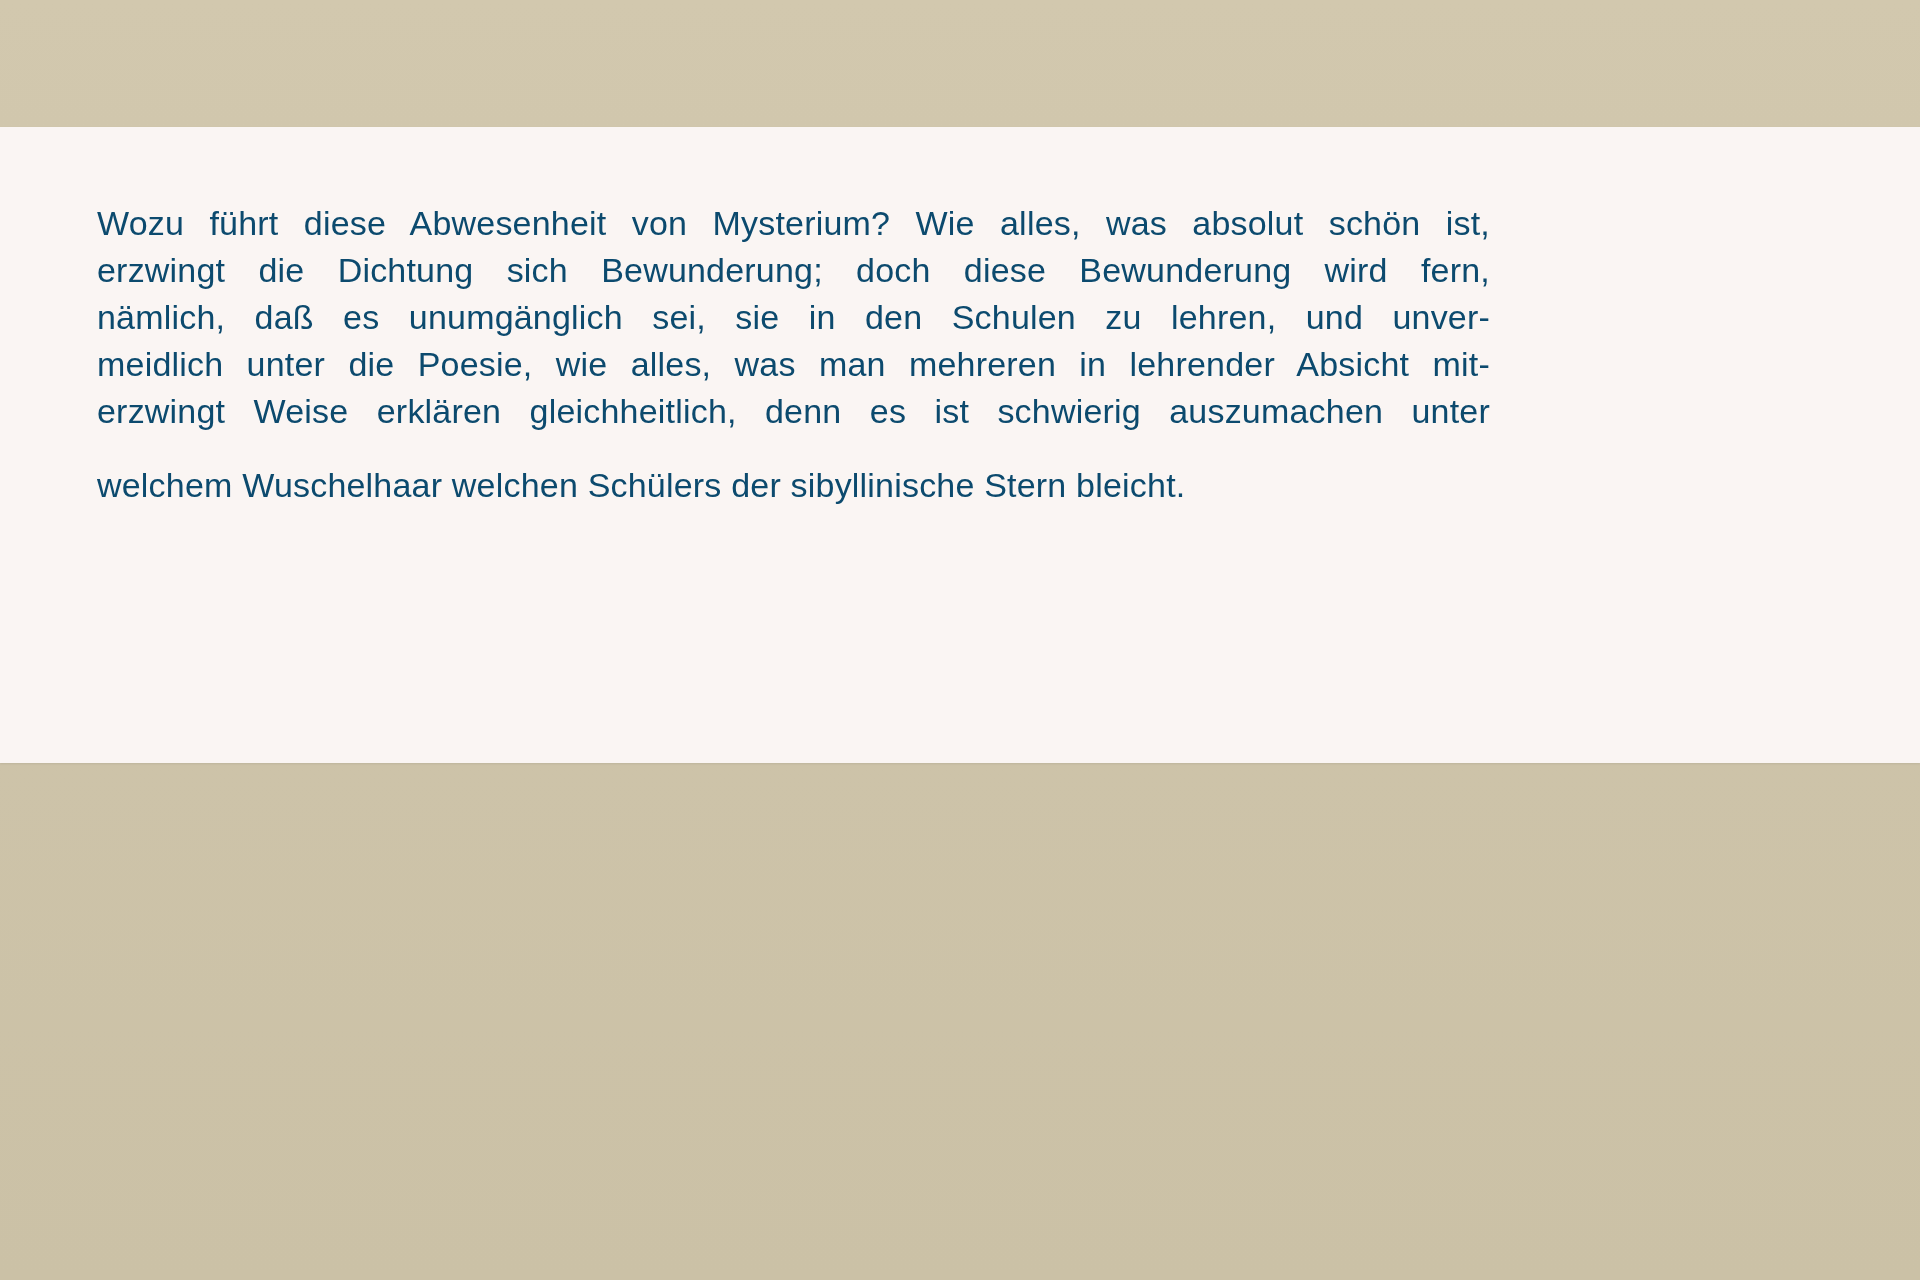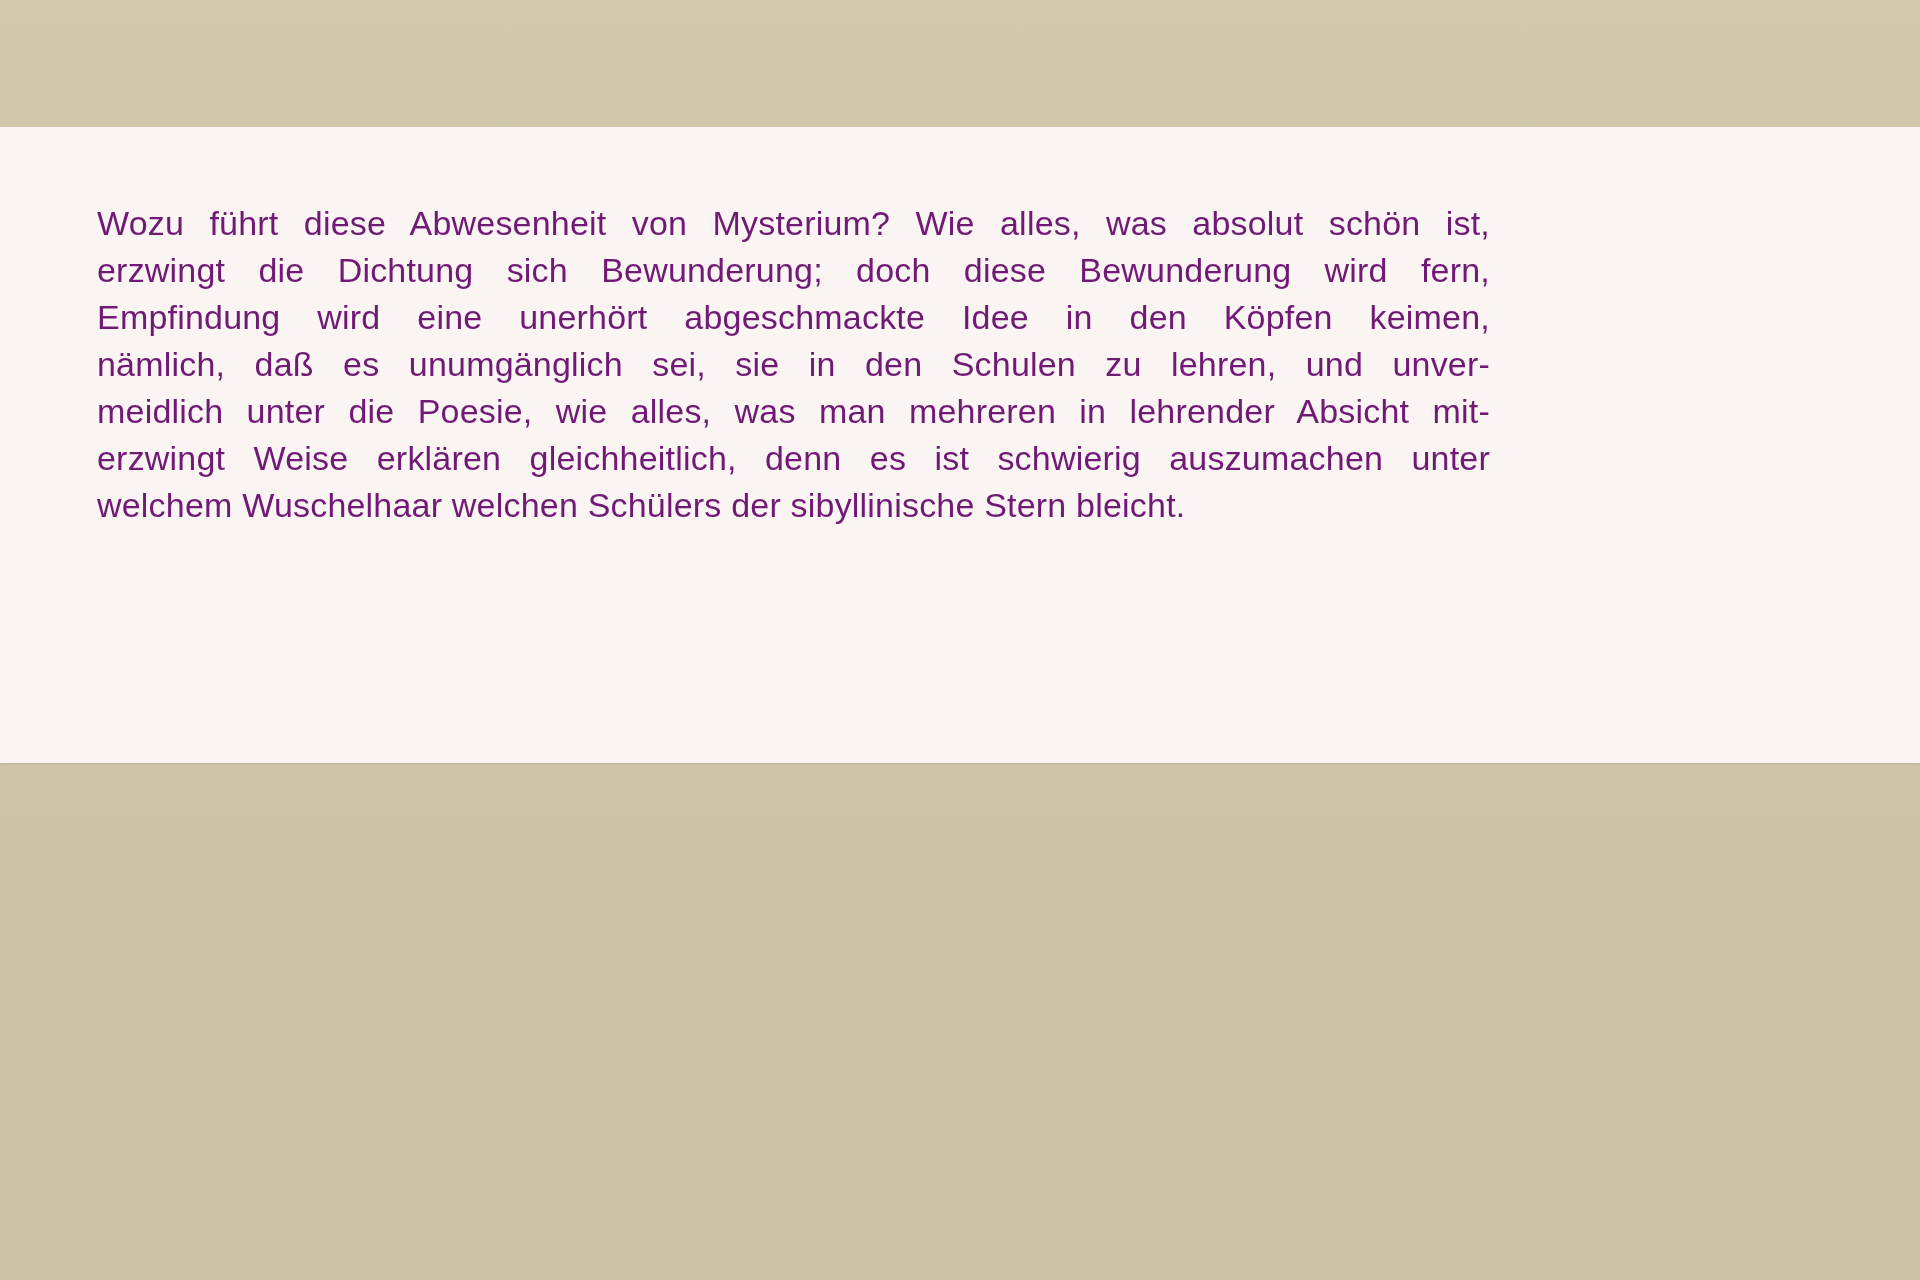--- a/index.html
+++ b/index.html
@@ -26,48 +26,48 @@
     width: 1920px;
     height: 636px;
     background: #faf5f3;
     box-shadow: 0 1px 2px rgba(0,0,0,0.08);
   }
   .textblock {
     position: absolute;
     left: 97px;
     top: 73px;
     width: 1393px;
-    color: #701a75;
+    color: #0c4a6e;
     font-size: 34px;
     line-height: 47px;
     letter-spacing: 0.2px;
   }
   .text-line {
     text-align: justify;
     text-align-last: justify;
   }
   .text-line:last-child {
     text-align: left;
     text-align-last: left;
+    margin-top: 27px;
   }
 </style>
 </head>
 <body>
 
 <div class="backdrop"></div>
 
 <div class="paper">
   <div class="textblock">
 
       <div class="text-line">Wozu führt diese Abwesenheit von Mysterium? Wie alles, was absolut schön ist,</div>
 
       <div class="text-line">erzwingt die Dichtung sich Bewunderung; doch diese Bewunderung wird fern,</div>
 
 
-      <div class="text-line">Empfindung wird eine unerhört abgeschmackte Idee in den Köpfen keimen,</div>
 
       <div class="text-line">nämlich, daß es unumgänglich sei, sie in den Schulen zu lehren, und unver-</div>
 
       <div class="text-line">meidlich unter die Poesie, wie alles, was man mehreren in lehrender Absicht mit-</div>
 
 
       <div class="text-line">erzwingt Weise erklären gleichheitlich, denn es ist schwierig auszumachen unter</div>
 
       <div class="text-line">welchem Wuschelhaar welchen Schülers der sibyllinische Stern bleicht.</div>
     </div>

